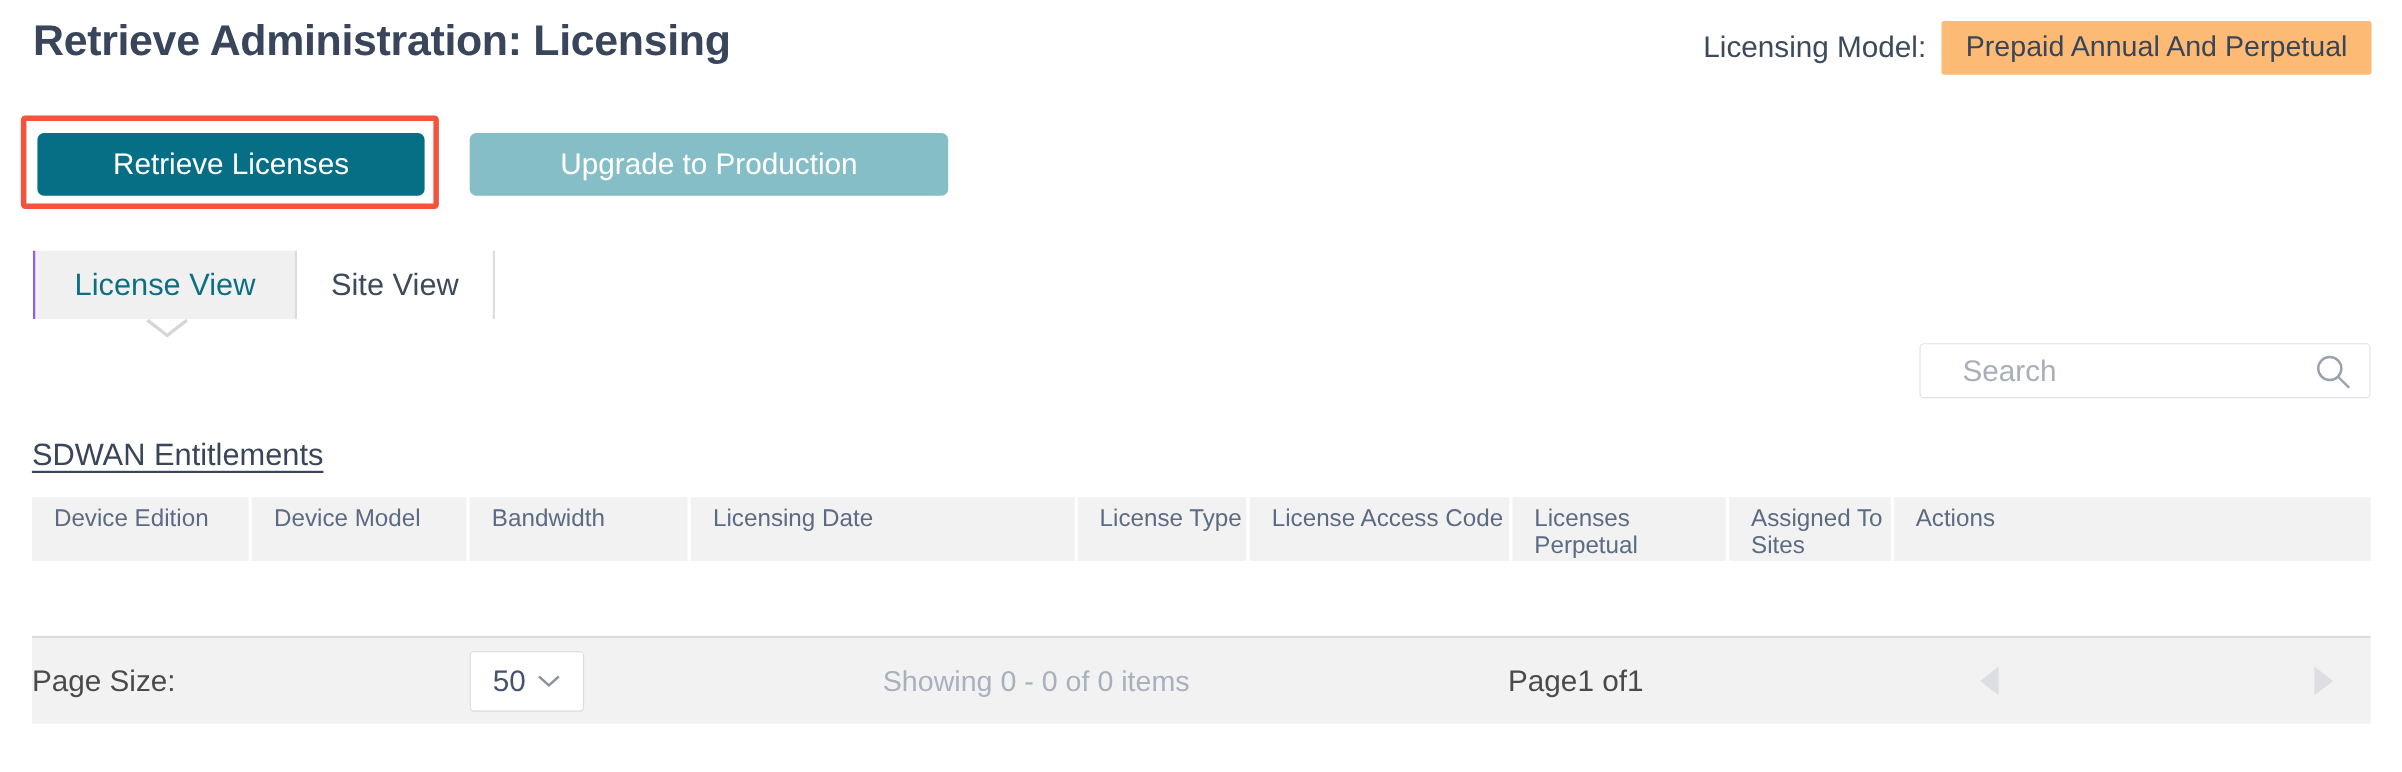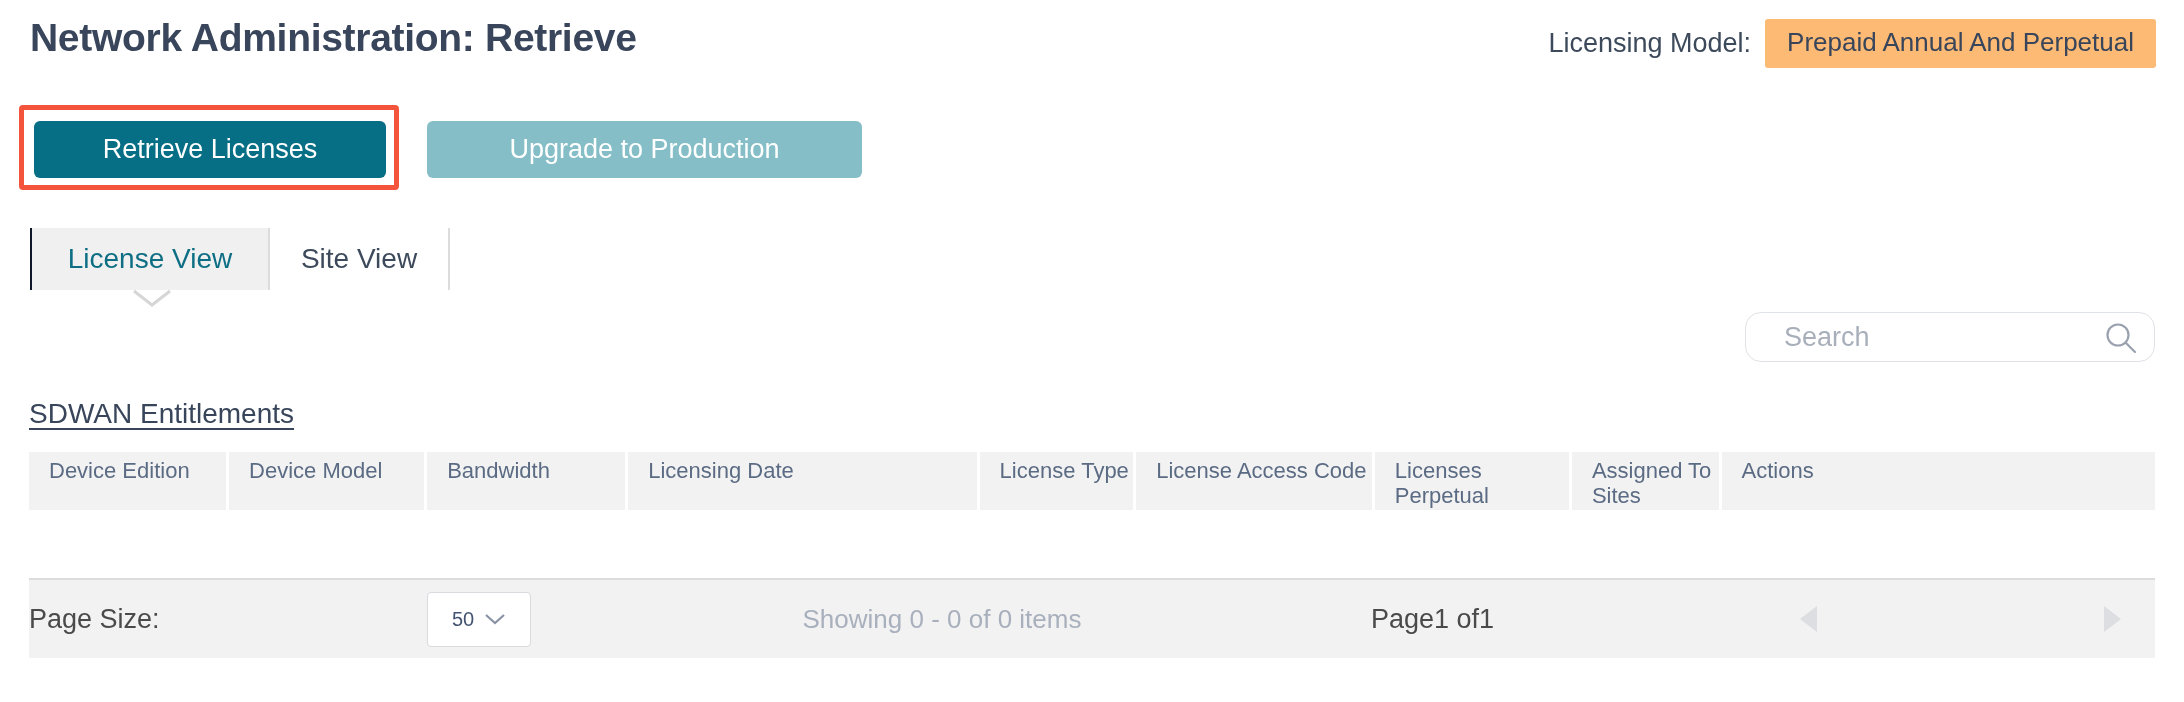--- a/index.html
+++ b/index.html
@@ -117,21 +117,21 @@
     justify-content: center;
     font-size: 28px;
     padding: 0 26px;
     box-sizing: border-box;
     cursor: pointer;
     position: relative;
   }
   .tab-active {
     background: #f0f0f0;
     color: #0d6e84;
-    border-left: 2px solid #0f172a;
+    border-left: 2px solid #8b5cf6;
     border-right: 2px solid #dcdcdc;
     min-width: 240px;
   }
   .tab-inactive {
     color: #3d4a5c;
     border-right: 2px solid #dcdcdc;
     min-width: 180px;
     background: #ffffff;
   }
   .tab-indicator {
@@ -143,21 +143,21 @@
   }
 
   
   .search-wrap {
     position: absolute;
     right: 29px;
     top: 312px;
     width: 410px;
     height: 50px;
     border: 1px solid #dfe2e6;
-    border-radius: 16px;
+    border-radius: 4px;
     background: #ffffff;
     box-sizing: border-box;
     display: flex;
     align-items: center;
   }
   .search-input {
     border: none;
     outline: none;
     background: transparent;
     font-size: 27px;
@@ -244,21 +244,21 @@
     border: 1px solid #d8dade;
     border-radius: 4px;
     display: flex;
     align-items: center;
     justify-content: center;
     box-sizing: border-box;
     cursor: pointer;
     margin-right: 26px;
   }
   .page-size-value {
-    font-size: 20px;
+    font-size: 27px;
     color: #445372;
     margin-right: 10px;
   }
   .showing-text {
     font-size: 26px;
     color: #a9b0bd;
     margin-right: 44px;
     white-space: nowrap;
   }
   .page-indicator {
@@ -272,21 +272,21 @@
     height: 32px;
     margin-right: 28px;
     cursor: default;
   }
   .pager-arrow:last-child { margin-right: 30px; }
 </style>
 </head>
 <body>
 
 <div class="page-header">
-  <div class="page-title">Network Administration: Retrieve</div>
+  <div class="page-title">Retrieve Administration: Licensing</div>
 
   <div class="licensing-model-wrap">
     <span class="licensing-model-label">Licensing Model:</span>
     <span class="licensing-model-value">Prepaid Annual And Perpetual</span>
   </div>
 </div>
 
 <div class="action-bar">
   <button class="btn btn-primary">Retrieve Licenses</button>
   <div class="highlight-box"></div>

